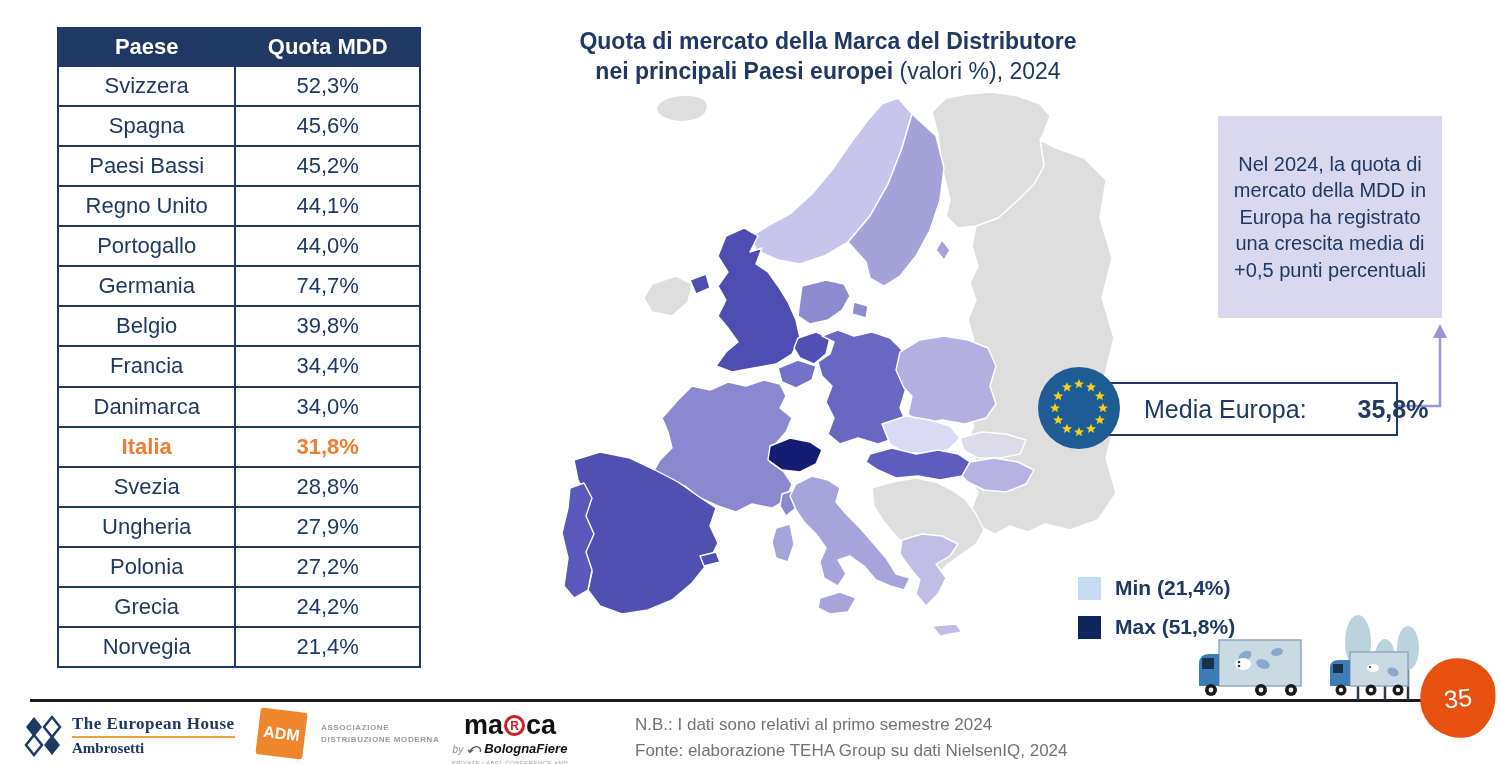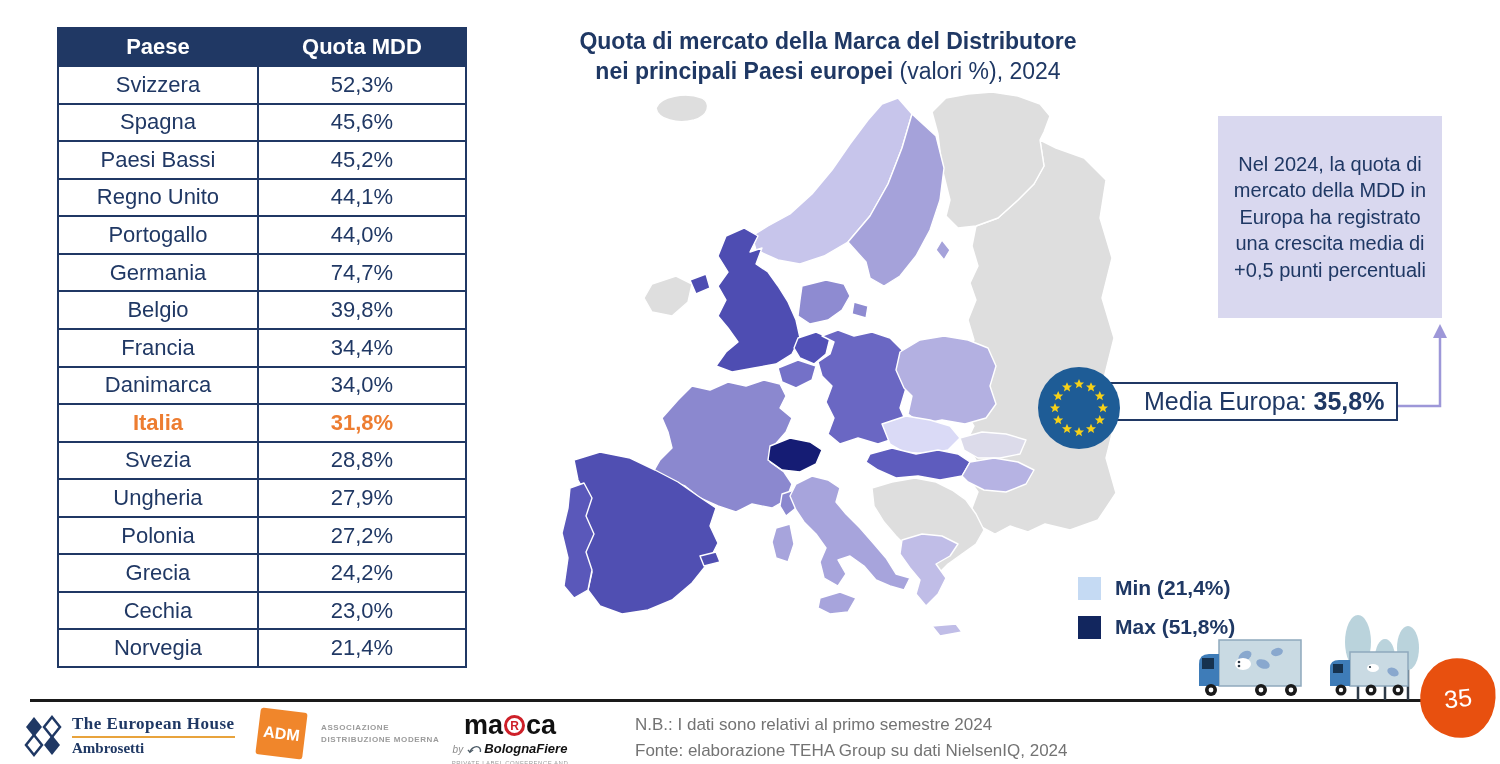--- a/index.html
+++ b/index.html
@@ -1,20 +1,20 @@
 <!DOCTYPE html>
 <html><head>
 <meta charset="utf-8">
 <style>
   * { margin:0; padding:0; box-sizing:border-box; }
   html,body { width:1500px; height:764px; background:#fff; font-family:"Liberation Sans", sans-serif; overflow:hidden; }
   #slide { position:relative; width:1500px; height:764px; background:#fff; }
 
   
-  .mdd-table { position:absolute; left:57px; top:27px; width:410px; height:641px;
+  .mdd-table { position:absolute; left:57px; top:27px; width:364px; height:641px;
     border-collapse:collapse; table-layout:fixed; }
   .mdd-table th { background:#203864; color:#fff; font-size:22px; font-weight:700;
     border:2px solid #203864; height:38px; text-align:center; }
   .mdd-table td { border:2px solid #203864; color:#203864; font-size:22px;
     text-align:center; height:35px; background:#fff; }
   .mdd-table tr.hl td { color:#ED7D31; font-weight:700; }
 
   
   .title-block { position:absolute; left:528px; top:26px; width:600px; text-align:center;
     color:#1F3864; font-size:23px; line-height:1.32; }
@@ -25,23 +25,23 @@
   .map-svg path { stroke:#fff; stroke-width:1.4; stroke-linejoin:round; }
 
   
   .annotation { position:absolute; left:1218px; top:116px; width:224px; height:202px;
     background:#D9D8EF; color:#1F3864; font-size:20px; line-height:1.33; text-align:center;
     display:flex; align-items:center; justify-content:center; padding:6px 8px; }
 
   .connector { position:absolute; left:1390px; top:320px; width:62px; height:95px; }
 
   
-  .media-box { position:absolute; left:1102px; top:382px; width:296px; height:39px;
+  .media-box { position:absolute; left:1102px; top:382px; width:296px; height:54px;
     background:#fff; border:2px solid #203864; display:flex; align-items:center;
-    padding-left:40px; color:#1F3864; font-size:25px; white-space:pre; }
+    padding-left:40px; color:#1F3864; font-size:25px; white-space:pre;gap:44px; }
   .media-box .b { font-weight:700; }
   .eu-flag { position:absolute; left:1036px; top:365px; width:86px; height:86px; }
 
   
   .legend { position:absolute; left:1078px; top:576px; color:#1F3864; font-size:21px; }
   .legend .row { display:flex; align-items:center; margin-bottom:15px;font-weight:bold; }
   .legend .swatch { width:23px; height:23px; margin-right:14px; }
 
   
   .ground-line { position:absolute; left:30px; top:699px; width:1442px; height:3px; background:#1A1A1A; z-index:1; }
@@ -134,24 +134,20 @@
           <td>Ungheria</td>
           <td>27,9%</td>
         </tr>
       <tr>
           <td>Polonia</td>
           <td>27,2%</td>
         </tr>
       <tr>
           <td>Grecia</td>
           <td>24,2%</td>
-        </tr>
-      <tr>
-          <td>Cechia</td>
-          <td>23,0%</td>
         </tr>
       <tr>
           <td>Norvegia</td>
           <td>21,4%</td>
         </tr>
     </tbody>
   </table>
 
   <div class="title-block">
     <div class="b">Quota di mercato della Marca del Distributore</div>

